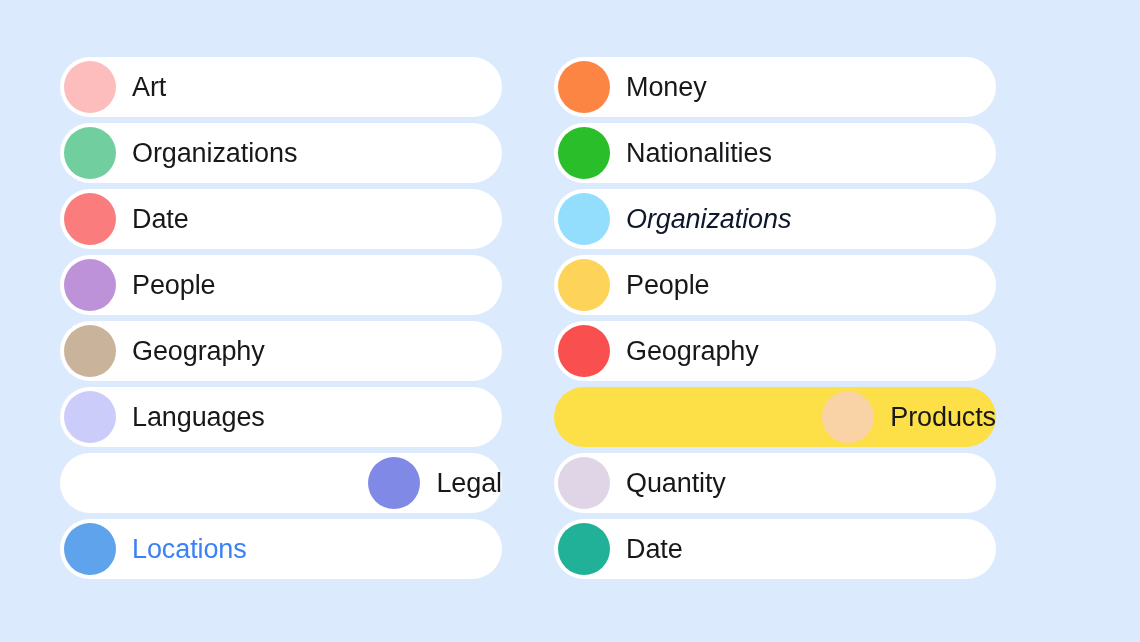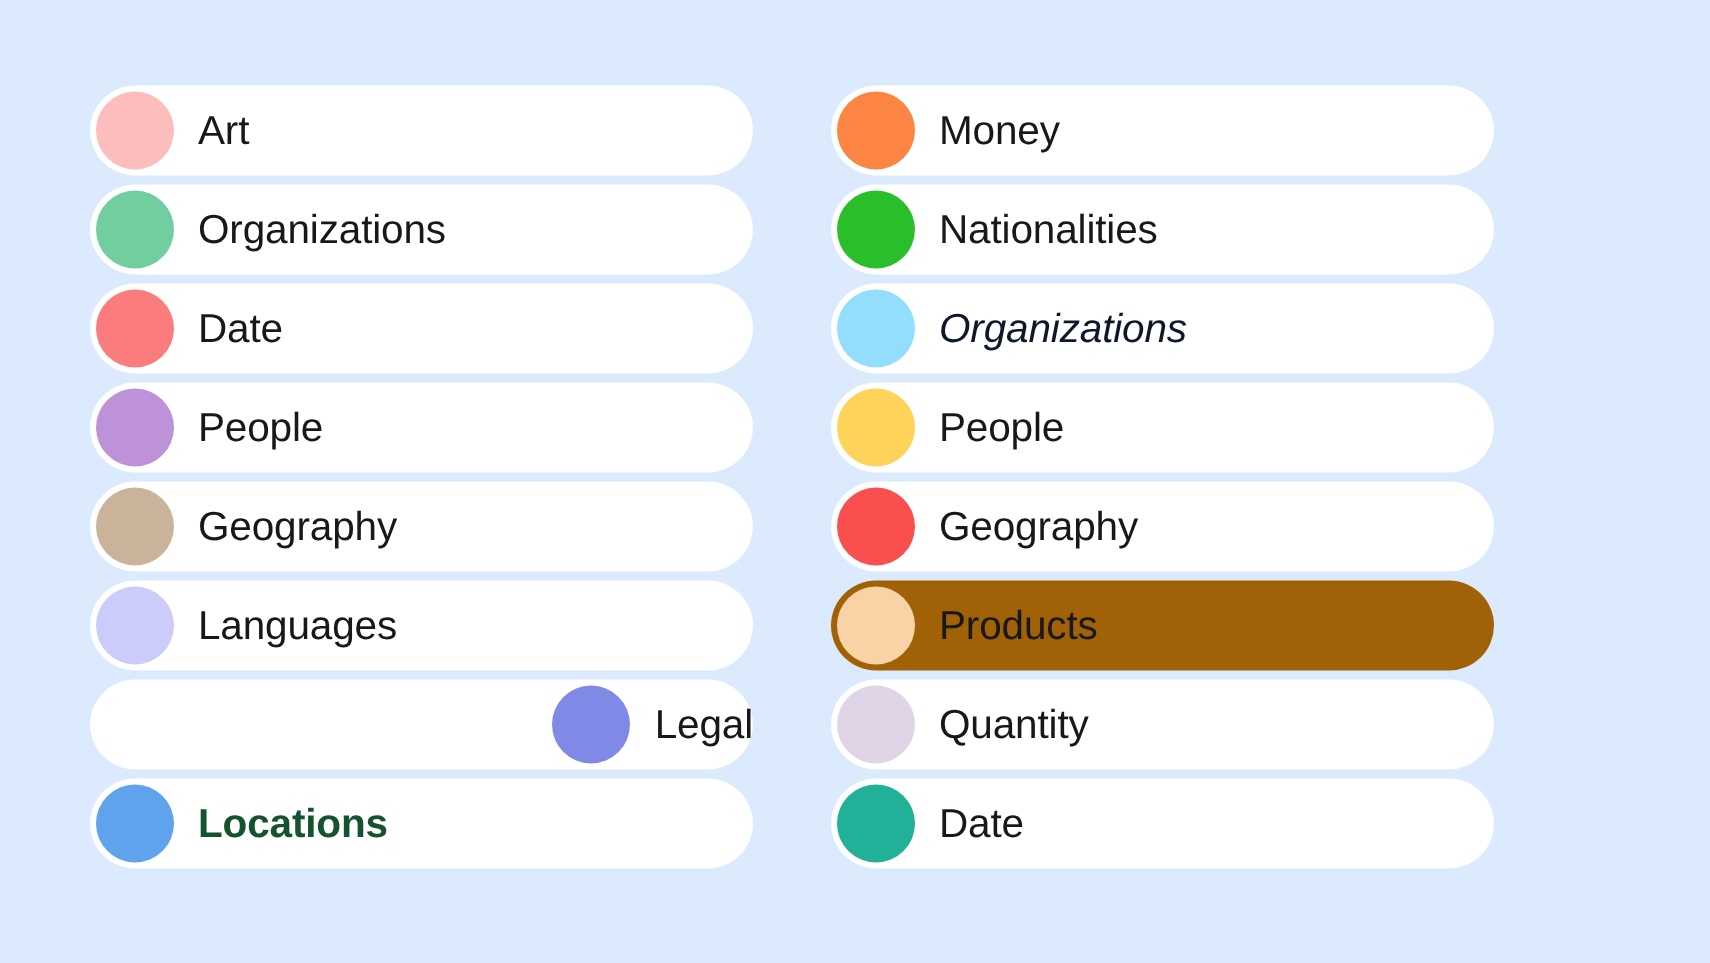--- a/index.html
+++ b/index.html
@@ -88,21 +88,21 @@
     <div class="legend-item" style="background: rgb(255, 255, 255);">
       <span class="legend-dot" style="background: rgb(204, 204, 251);"></span>
       <span class="legend-label" style="color: rgb(23, 24, 26);">Languages</span>
     </div>
     <div class="legend-item" style="background: rgb(255, 255, 255); justify-content: flex-end;">
       <span class="legend-dot" style="background: rgb(129, 137, 230);"></span>
       <span class="legend-label" style="color: rgb(23, 24, 26);">Legal</span>
     </div>
     <div class="legend-item" style="background: rgb(255, 255, 255);">
       <span class="legend-dot" style="background: rgb(94, 163, 235);"></span>
-      <span class="legend-label" style="color: #14532d; font-weight: bold;">Locations</span>
+      <span class="legend-label" style="color: #3b82f6;">Locations</span>
     </div>
   </div>
 
   <div class="legend-column">
     <div class="legend-item" style="background: rgb(255, 255, 255);">
       <span class="legend-dot" style="background: rgb(252, 133, 68);"></span>
       <span class="legend-label" style="color: rgb(23, 24, 26);">Money</span>
     </div>
     <div class="legend-item" style="background: rgb(255, 255, 255);">
       <span class="legend-dot" style="background: rgb(43, 190, 43);"></span>
@@ -113,21 +113,21 @@
       <span class="legend-label" style="color: #0f172a; font-style: italic;">Organizations</span>
     </div>
     <div class="legend-item" style="background: rgb(255, 255, 255);">
       <span class="legend-dot" style="background: rgb(253, 211, 89);"></span>
       <span class="legend-label" style="color: rgb(23, 24, 26);">People</span>
     </div>
     <div class="legend-item" style="background: rgb(255, 255, 255);">
       <span class="legend-dot" style="background: rgb(249, 80, 79);"></span>
       <span class="legend-label" style="color: rgb(23, 24, 26);">Geography</span>
     </div>
-    <div class="legend-item" style="background: #a16207;">
+    <div class="legend-item" style="background: #fde047; justify-content: flex-end;">
       <span class="legend-dot" style="background: rgb(249, 211, 165);"></span>
       <span class="legend-label" style="color: rgb(23, 24, 26);">Products</span>
     </div>
     <div class="legend-item" style="background: rgb(255, 255, 255);">
       <span class="legend-dot" style="background: rgb(224, 213, 230);"></span>
       <span class="legend-label" style="color: rgb(23, 24, 26);">Quantity</span>
     </div>
     <div class="legend-item" style="background: rgb(255, 255, 255);">
       <span class="legend-dot" style="background: rgb(33, 177, 152);"></span>
       <span class="legend-label" style="color: rgb(23, 24, 26);">Date</span>

